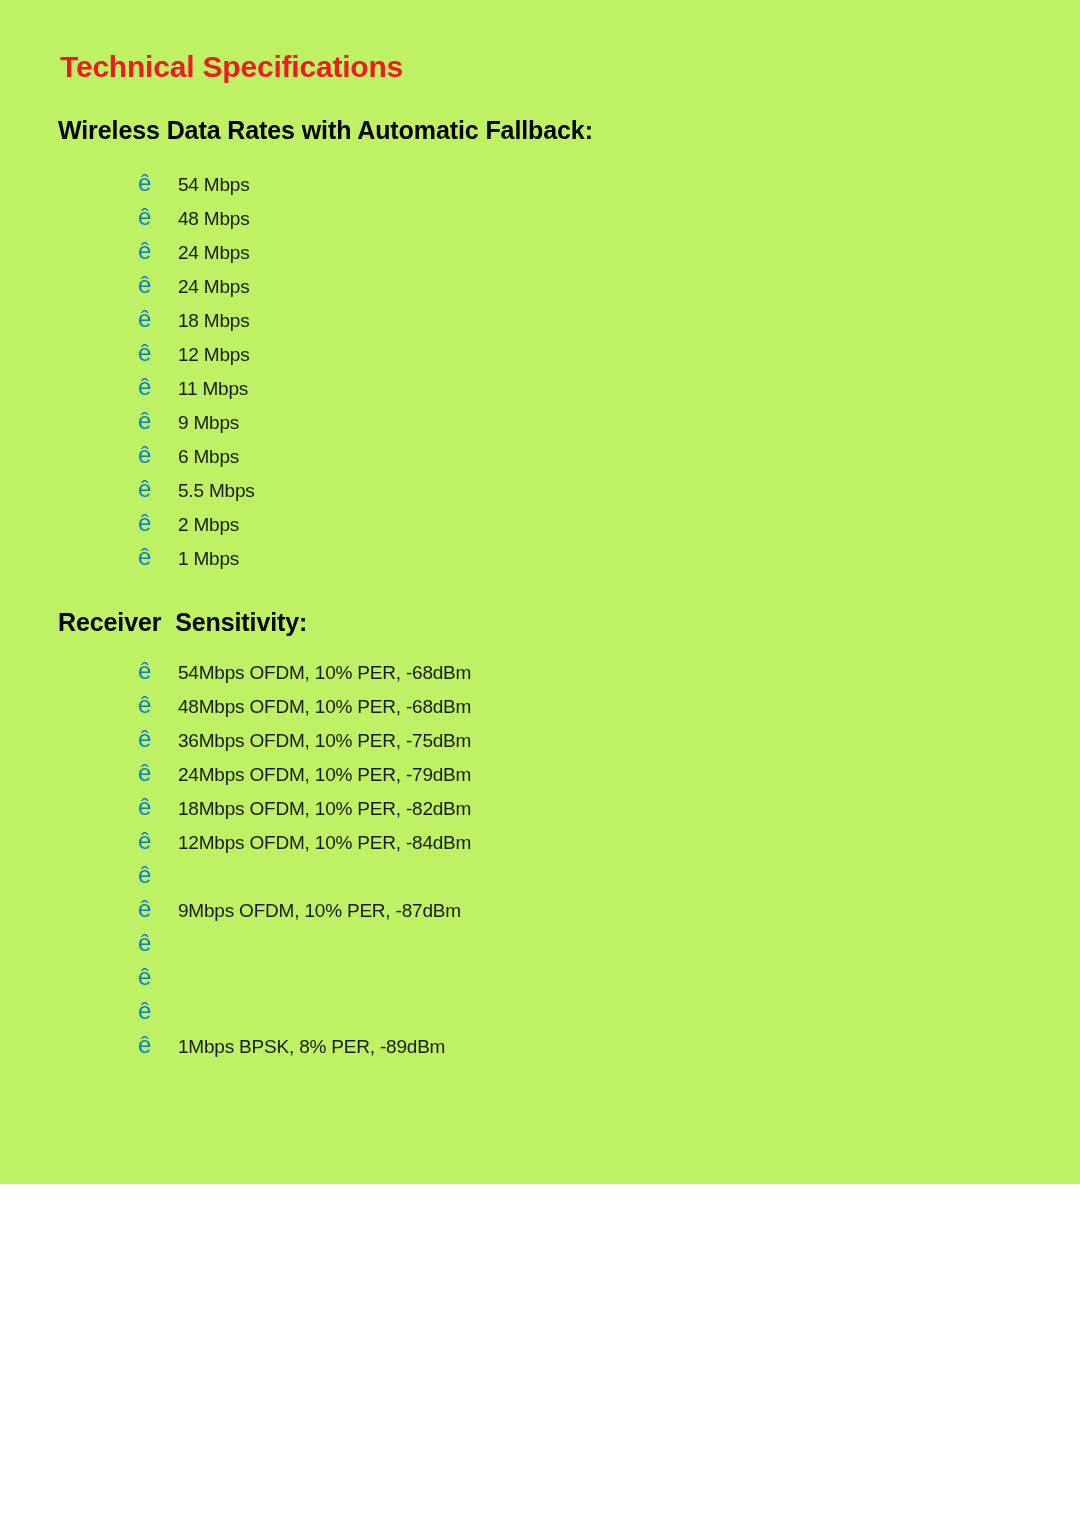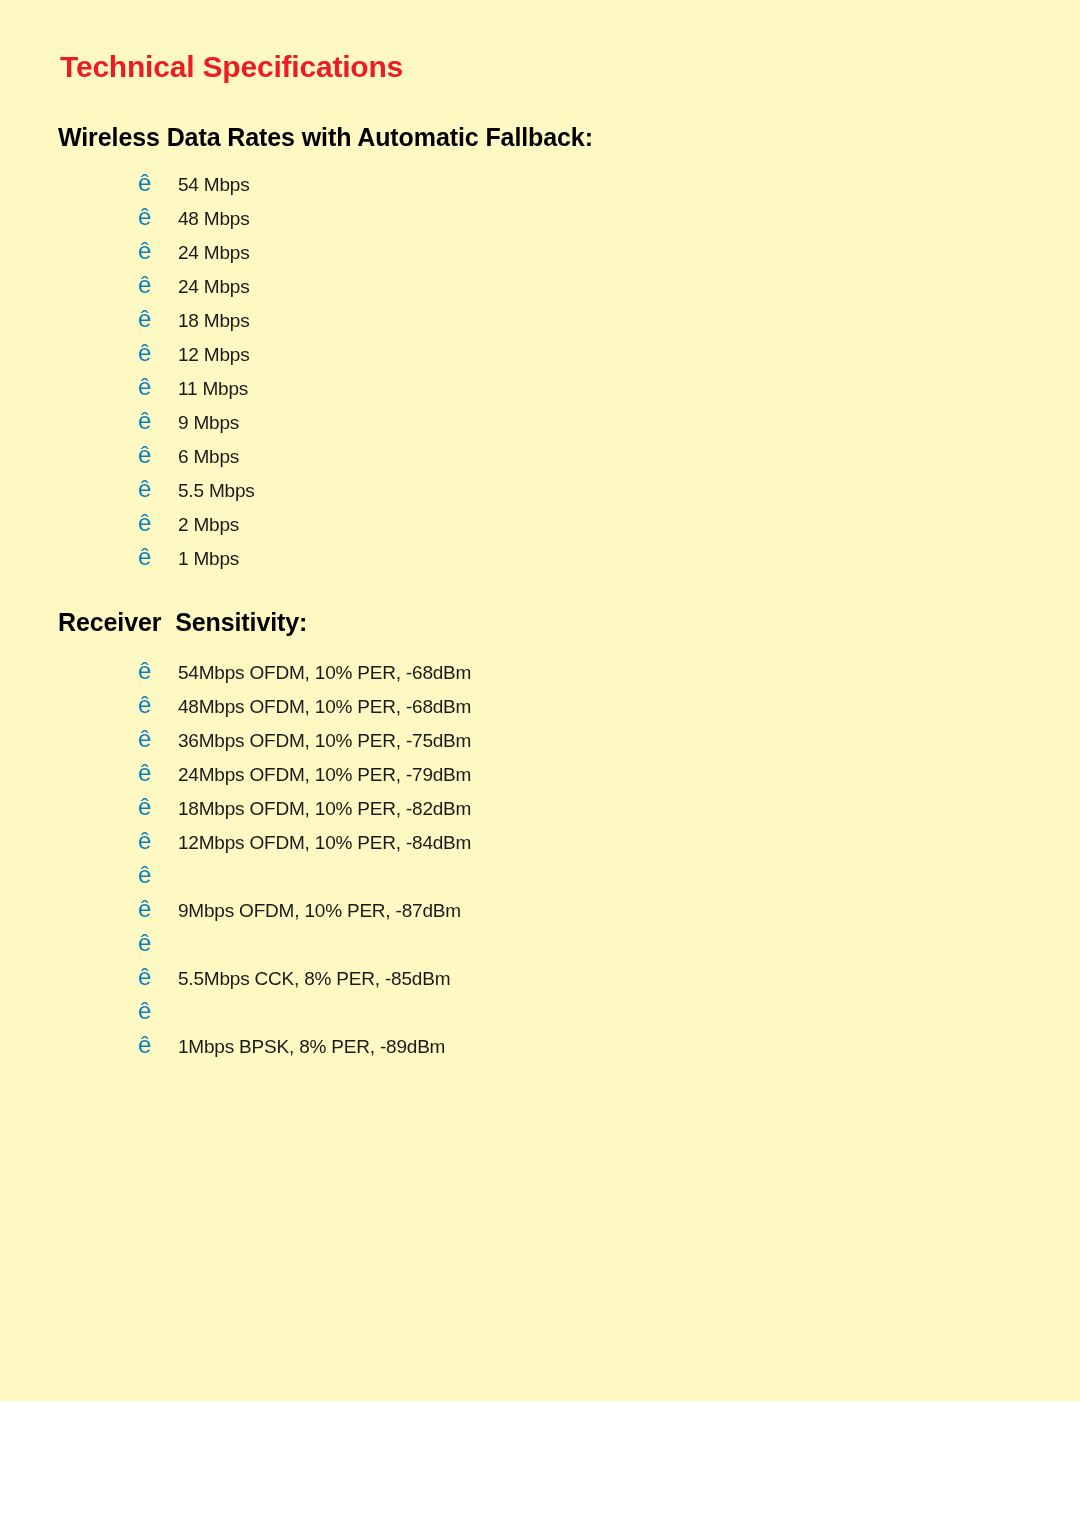--- a/index.html
+++ b/index.html
@@ -9,22 +9,22 @@
     background: #ffffff;
   }
   body {
     font-family: "Liberation Sans", "DejaVu Sans", sans-serif;
     color: #000000;
     -webkit-font-smoothing: antialiased;
   }
   .page {
     position: relative;
     width: 1080px;
-    height: 1401px;
-    background: #fef9c3;
+    height: 1184px;
+    background: #bef264;
     overflow: hidden;
     box-sizing: border-box;
   }
 
   
   .doc-title {
     position: absolute;
     left: 60px;
     top: 50px;
     font-size: 30px;
@@ -38,21 +38,21 @@
   
   .section-heading {
     position: absolute;
     left: 58px;
     font-size: 25px;
     font-weight: bold;
     color: #000000;
     white-space: pre;
     letter-spacing: -0.1px;
   }
-  #heading-wireless { top: 123px; }
+  #heading-wireless { top: 116px; }
   #heading-receiver { top: 608px; }
 
   
   .spec-list {
     position: absolute;
     margin: 0;
     padding: 0;
     list-style: none;
   }
   #list-wireless {
@@ -136,20 +136,20 @@
   <ul class="spec-list" id="list-receiver">
       <li class="spec-item"><span class="bullet-icon">ê</span><span class="spec-text">54Mbps OFDM, 10% PER, -68dBm</span></li>
       <li class="spec-item"><span class="bullet-icon">ê</span><span class="spec-text">48Mbps OFDM, 10% PER, -68dBm</span></li>
       <li class="spec-item"><span class="bullet-icon">ê</span><span class="spec-text">36Mbps OFDM, 10% PER, -75dBm</span></li>
       <li class="spec-item"><span class="bullet-icon">ê</span><span class="spec-text">24Mbps OFDM, 10% PER, -79dBm</span></li>
       <li class="spec-item"><span class="bullet-icon">ê</span><span class="spec-text">18Mbps OFDM, 10% PER, -82dBm</span></li>
       <li class="spec-item"><span class="bullet-icon">ê</span><span class="spec-text">12Mbps OFDM, 10% PER, -84dBm</span></li>
       <li class="spec-item"><span class="bullet-icon">ê</span></li>
       <li class="spec-item"><span class="bullet-icon">ê</span><span class="spec-text">9Mbps OFDM, 10% PER, -87dBm</span></li>
       <li class="spec-item"><span class="bullet-icon">ê</span></li>
-      <li class="spec-item"><span class="bullet-icon">ê</span><span class="spec-text">5.5Mbps CCK, 8% PER, -85dBm</span></li>
+      <li class="spec-item"><span class="bullet-icon">ê</span></li>
       <li class="spec-item"><span class="bullet-icon">ê</span></li>
       <li class="spec-item"><span class="bullet-icon">ê</span><span class="spec-text">1Mbps BPSK, 8% PER, -89dBm</span></li>
     </ul>
 
   <div class="page-number">63</div>
 
 </div>
 
 </body></html>

